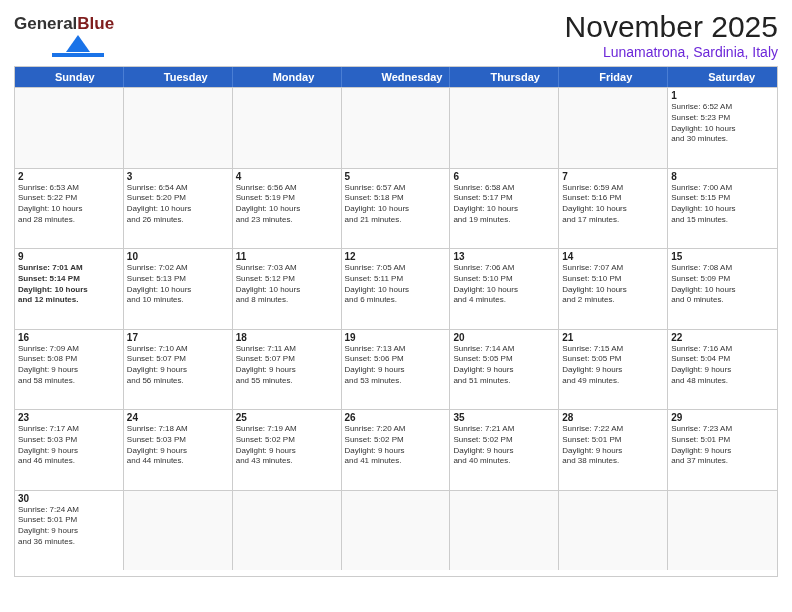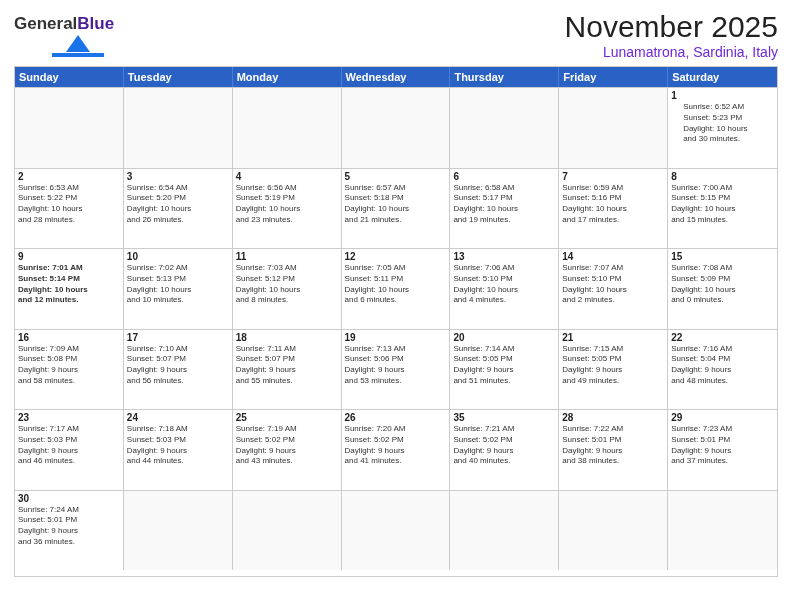--- a/index.html
+++ b/index.html
@@ -52,20 +52,21 @@
       grid-template-columns: repeat(7, 1fr);
       background: #2962c4;
     }
     .cal-header-cell {
       color: #fff;
       font-size: 11px;
       font-weight: bold;
       padding: 4px 4px;
       text-align: left;
       border-right: 1px solid #4a7ed4;
+      margin-left: 36px;
     }
     .cal-header-cell:last-child { border-right: none; }
     .cal-body {
       display: grid;
       grid-template-rows: repeat(6, 1fr);
       height: calc(100% - 26px);
     }
     .cal-row {
       display: grid;
       grid-template-columns: repeat(7, 1fr);
@@ -94,21 +95,21 @@
     }
   </style>
 </head>
 <body>
 
 <div class="page">
   <div class="header">
     <div class="logo">
       <div style="display:flex;align-items:center;gap:0px;">
         <span style="font-size:17px;font-weight:bold;color:#333;">General</span>
-          <span style="font-size:17px;font-weight:bold;color:#4c1d95;text-align:center;">Blue</span>
+          <span style="font-size:17px;font-weight:bold;color:#7f1d1d;text-align:center;">Blue</span>
       </div>
       <div style="display:flex;flex-direction:column;align-items:center;margin-left:38px;margin-top:1px;">
         <div style="width:0;height:0;border-left:12px solid transparent;border-right:12px solid transparent;border-bottom:17px solid #1a73e8;"></div>
         <div style="width:52px;height:4px;background:#1a73e8;margin-top:1px;"></div>
       </div>
     </div>
     <div class="title-block">
       <h1>November 2025</h1>
       <h2>Lunamatrona, Sardinia, Italy</h2>
     </div>
@@ -127,21 +128,21 @@
     <div class="cal-body" id="cal-body">
     <div class="cal-row">
           <div class="cal-cell empty"></div>
           <div class="cal-cell empty"></div>
           <div class="cal-cell empty"></div>
           <div class="cal-cell empty"></div>
           <div class="cal-cell empty"></div>
           <div class="cal-cell empty"></div>
           <div class="cal-cell">
             <div class="day-num">1</div>
-            <div class="cell-text" style="white-space: pre-line; margin-left: 12px;">Sunrise: 6:52 AM
+            <div class="cell-text" style="white-space: pre-line;">Sunrise: 6:52 AM
 Sunset: 5:23 PM
 Daylight: 10 hours
 and 30 minutes.</div>
           </div>
         </div>
         <div class="cal-row">
           <div class="cal-cell">
             <div class="day-num">2</div>
             <div class="cell-text" style="white-space: pre-line;">Sunrise: 6:53 AM
 Sunset: 5:22 PM

